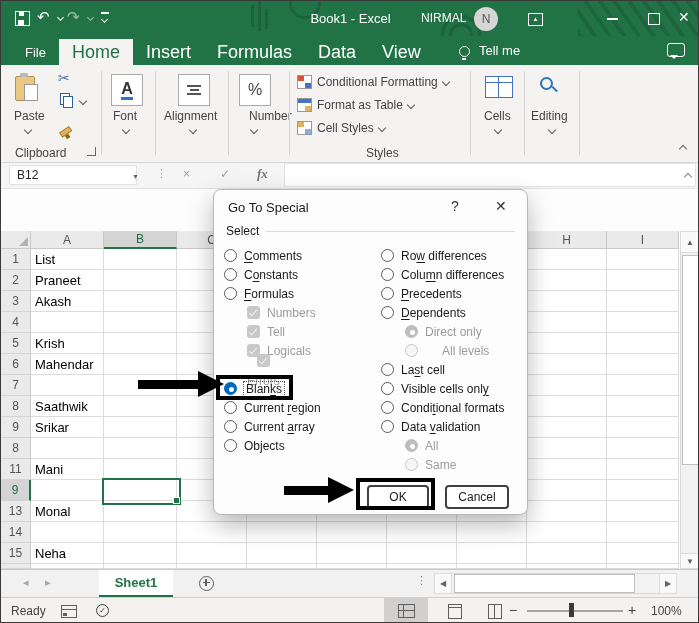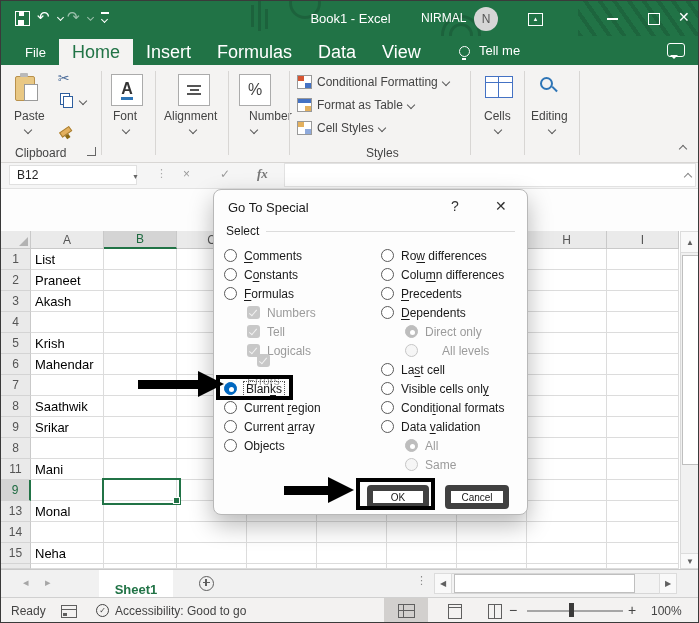--- a/index.html
+++ b/index.html
@@ -113,32 +113,32 @@
   .opt.dis .lbl{color:#9b9b9b;}
   .lbl.focus{outline:1px dotted #555;padding:0 2px;}
   .radio{width:13px;height:13px;border-radius:50%;border:1px solid #5a5a5a;background:#fff;box-sizing:border-box;flex:none;position:relative;}
   .radio.selected{background:#0067c0;border-color:#0067c0;}
   .radio.selected:after{content:'';position:absolute;left:4px;top:4px;width:5px;height:5px;border-radius:50%;background:#fff;}
   .radio.dis-sel{background:#bdbdbd;border-color:#bdbdbd;}
   .radio.dis-sel:after{content:'';position:absolute;left:4px;top:4px;width:5px;height:5px;border-radius:50%;background:#fff;}
   .radio.dis{border-color:#c6c6c6;background:#f6f6f6;}
   .cbox{width:13px;height:13px;border-radius:3px;background:#c8c8c8;box-sizing:border-box;flex:none;position:relative;}
   .cbox:after{content:'';position:absolute;left:4px;top:1.5px;width:3px;height:7px;border-right:1.6px solid #f2f2f2;border-bottom:1.6px solid #f2f2f2;transform:rotate(40deg);}
-  .dlg-btn{position:absolute;height:24px;background:#fff;border:6px solid #404040;border-radius:4px;
-           display:flex;align-items:center;justify-content:center;font-size:10px;color:#1a1a1a;box-sizing:border-box;}
+  .dlg-btn{position:absolute;height:24px;background:#fff;border:2px solid #404040;border-radius:4px;
+           display:flex;align-items:center;justify-content:center;font-size:12px;color:#1a1a1a;box-sizing:border-box;}
 
   
   .anno-box{position:absolute;border:4px solid #000;z-index:20;}
   .arrow-shaft{position:absolute;background:#000;z-index:20;}
   .arrow-head{position:absolute;width:0;height:0;border-top:13px solid transparent;border-bottom:13px solid transparent;border-left:26px solid #000;z-index:20;}
 
   
   #sheetbar{position:absolute;left:0;top:568px;width:100%;height:28px;background:#f1f1f1;border-top:1px solid #c9c9c9;box-sizing:border-box;}
   .navarr{position:absolute;top:6px;font-size:11px;color:#a6a6a6;}
-  #sheet-tab{position:absolute;left:98px;top:0;width:74px;height:40px;background:#fff;border-bottom:2.5px solid #217346;
+  #sheet-tab{position:absolute;left:98px;top:0;width:74px;height:27px;background:#fff;border-bottom:2.5px solid #217346;
              display:flex;align-items:center;justify-content:center;color:#217346;font-weight:bold;font-size:13px;box-sizing:border-box;}
   .plus-ic{position:absolute;left:198px;top:6px;width:15px;height:15px;border:1.4px solid #5f5f5f;border-radius:50%;box-sizing:border-box;}
   .plus-ic:before{content:'';position:absolute;left:2.5px;top:5px;width:7px;height:1.4px;background:#5f5f5f;}
   .plus-ic:after{content:'';position:absolute;left:5.3px;top:2.2px;width:1.4px;height:7px;background:#5f5f5f;}
   .hsb-track{position:absolute;left:433px;top:3px;width:243px;height:21px;background:#f3f3f3;border:1px solid #d6d6d6;box-sizing:border-box;}
 
   
   #statusbar{position:absolute;left:0;top:596px;width:100%;height:35px;background:#f3f2f1;border-top:1px solid #d0d0d0;
              box-sizing:border-box;font-size:12px;color:#444;}
   .macro-ic{position:relative;width:14px;height:11px;border:1.2px solid #5f5f5f;}
@@ -607,21 +607,20 @@
     <div class="hsb-track"></div>
     <div class="abs sb-btn" style="left:433px;top:3px;width:18px;height:21px;">◀</div>
     <div class="abs sb-thumb" style="left:453px;top:4px;width:181px;height:19px;"></div>
     <div class="abs sb-btn" style="left:658px;top:3px;width:18px;height:21px;">▶</div>
   </div>
 
   <div id="statusbar">
     <div class="abs" style="left:10px;top:6px;">Ready</div>
     <div class="macro-ic abs" style="left:60px;top:7px;"></div>
     <div class="acc-ic abs" style="left:95px;top:6px;">✓</div>
-    <div class="abs" style="left:114px;top:6px;">Accessibility: Good to go</div>
     <div class="view-btn" style="left:383px;width:44px;background:#d2d0ce;">
         <span class="vb-normal"></span>
       </div>
     <div class="view-btn" style="left:437px;width:34px;">
         <span class="vb-page"></span>
       </div>
     <div class="view-btn" style="left:477px;width:34px;">
         <span class="vb-break"></span>
       </div>
     <div class="abs" style="left:508px;top:4px;font-size:14px;color:#444;">−</div>

